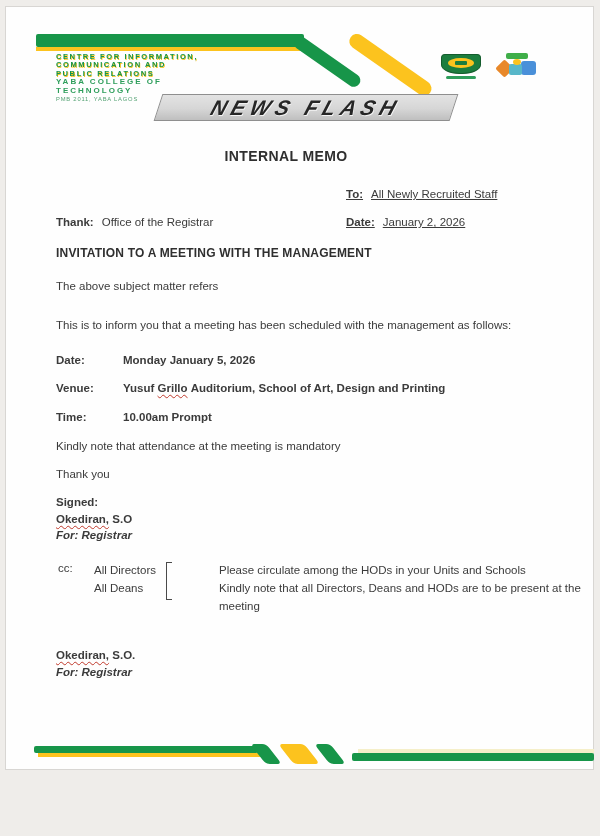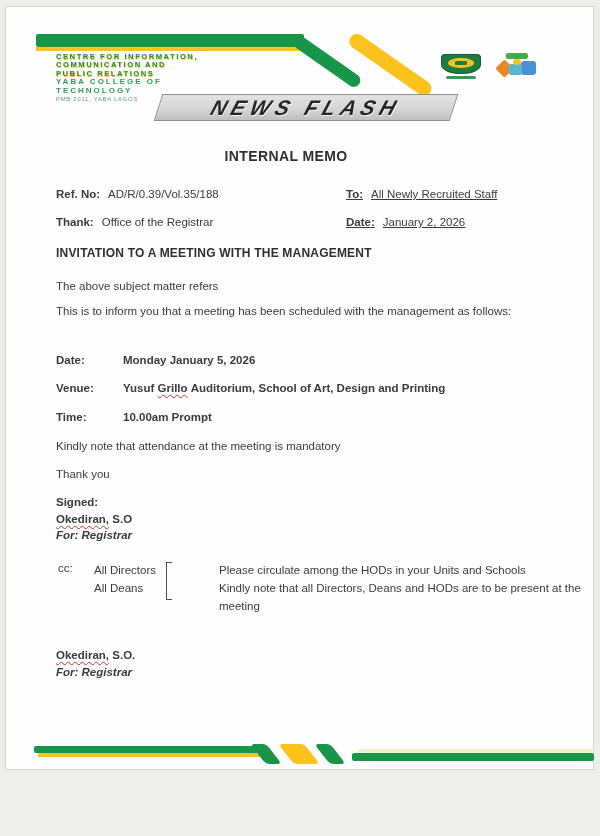--- a/index.html
+++ b/index.html
@@ -131,37 +131,34 @@
     <div class="em-mid"></div>
     <div class="em-dot"></div>
   </div>
 
   <div class="abs banner">
     <span class="banner-text">NEWS FLASH</span>
   </div>
 
   <div class="t memo-title">INTERNAL MEMO</div>
 
-  <div class="t meta-left" style="top:180px">
-    <span class="b">Ref. No:</span><span class="gap8"></span><span>AD/R/0.39/Vol.35/188</span>
-  </div>
   <div class="t meta-right" style="top:180px">
     <span class="b">To:</span><span class="gap8"></span><span>All Newly Recruited Staff</span>
   </div>
   <div class="t meta-left" style="top:208px">
     <span class="b">Thank:</span><span class="gap8"></span><span>Office of the Registrar</span>
   </div>
   <div class="t meta-right" style="top:208px">
     <span class="b">Date:</span><span class="gap8"></span><span>January 2, 2026</span>
   </div>
 
   <div class="t subject">INVITATION TO A MEETING WITH THE MANAGEMENT</div>
 
   <div class="t para" style="top:271px">The above subject matter refers</div>
-  <div class="t para" style="top:296px">This is to inform you that a meeting has been scheduled with the management as follows:</div>
+  <div class="t para" style="top:310px">This is to inform you that a meeting has been scheduled with the management as follows:</div>
 
   <div class="t detail-row" style="top:346px">
     <span class="detail-label">Date:</span>
     <span class="detail-value">Monday January 5, 2026</span>
   </div>
   <div class="t detail-row" style="top:374px">
     <span class="detail-label">Venue:</span>
     <span class="detail-value"><span>Yusuf</span>&nbsp;<span class="wavy">Grillo</span>&nbsp;<span>Auditorium, School of Art, Design and Printing</span></span>
   </div>
   <div class="t detail-row" style="top:403px">

